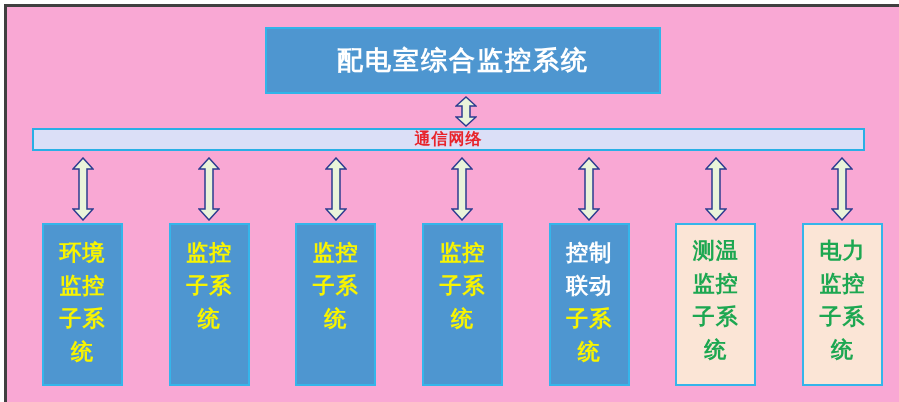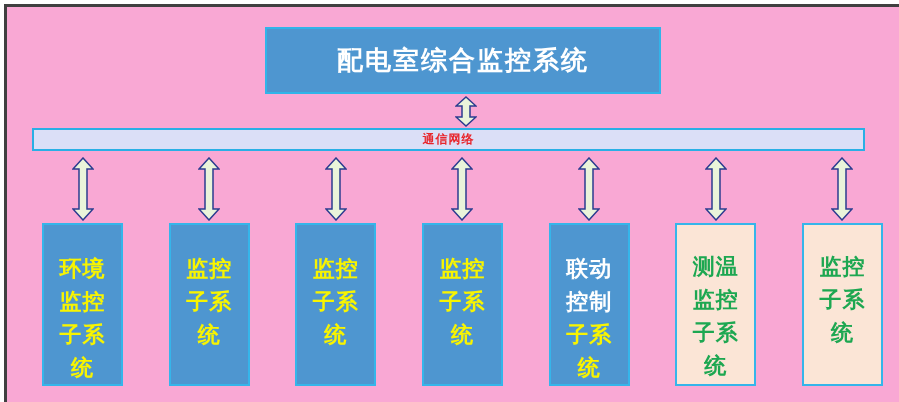--- a/index.html
+++ b/index.html
@@ -37,21 +37,21 @@
     position:absolute;
     left:25px;top:121px;
     width:833px;height:23px;
     background:#dbdff7;
     border:2px solid #2aafe5;
     box-sizing:border-box;
     display:flex;align-items:center;justify-content:center;
   }
   .network-bar span{
     color:#e8252b;
-    font-size:12px;
+    font-size:16px;
     font-weight:bold;
     letter-spacing:1px;
   }
   .columns{
     position:absolute;
     left:35px;top:150px;
     width:841px;
     display:flex;
     justify-content:space-between;
   }
@@ -60,21 +60,21 @@
     display:flex;
     flex-direction:column;
     align-items:center;
   }
   .col .conn{width:22px;height:64px;}
   .sub-box{
     margin-top:2px;
     width:81px;height:163px;
     box-sizing:border-box;
     border:2px solid #35b5ea;
-    padding-top:27px;
+    padding-top:11px;
     text-align:center;
   }
   .theme-blue{background:#4e96d0;}
   .theme-peach{background:#fbe5d6;font-family:Liberation Mono, monospace;}
   .sub-line{
     font-size:22px;
     font-weight:bold;
     line-height:33px;
     letter-spacing:1px;
     white-space:nowrap;
@@ -140,42 +140,43 @@
           <div class="sub-line c-yellow">监控</div>
           <div class="sub-line c-yellow">子系</div>
           <div class="sub-line c-yellow">统</div>
         </div>
       </div>
       <div class="col">
         <div class="conn"><svg width="22" height="64" viewBox="0 0 22 64" xmlns="http://www.w3.org/2000/svg">
             <polygon points="11,1 21,12 15,12 15,52 21,52 11,63 1,52 7,52 7,12 1,12" fill="#eaf4da" stroke="#2b3c8f" stroke-width="1.5"></polygon>
           </svg></div>
         <div class="sub-box theme-blue">
+          <div class="sub-line c-white">控制</div>
           <div class="sub-line c-white">联动</div>
-          <div class="sub-line c-white">控制</div>
           <div class="sub-line c-yellow">子系</div>
           <div class="sub-line c-yellow">统</div>
         </div>
       </div>
       <div class="col">
         <div class="conn"><svg width="22" height="64" viewBox="0 0 22 64" xmlns="http://www.w3.org/2000/svg">
             <polygon points="11,1 21,12 15,12 15,52 21,52 11,63 1,52 7,52 7,12 1,12" fill="#eaf4da" stroke="#2b3c8f" stroke-width="1.5"></polygon>
           </svg></div>
         <div class="sub-box theme-peach">
           <div class="sub-line c-green">测温</div>
           <div class="sub-line c-green">监控</div>
           <div class="sub-line c-green">子系</div>
           <div class="sub-line c-green">统</div>
         </div>
       </div>
       <div class="col">
         <div class="conn"><svg width="22" height="64" viewBox="0 0 22 64" xmlns="http://www.w3.org/2000/svg">
             <polygon points="11,1 21,12 15,12 15,52 21,52 11,63 1,52 7,52 7,12 1,12" fill="#eaf4da" stroke="#2b3c8f" stroke-width="1.5"></polygon>
           </svg></div>
         <div class="sub-box theme-peach">
+          <div class="sub-line c-green">电力</div>
           <div class="sub-line c-green">监控</div>
           <div class="sub-line c-green">子系</div>
           <div class="sub-line c-green">统</div>
         </div>
       </div>
     </div>
 
 </div>
 
 </body></html>

